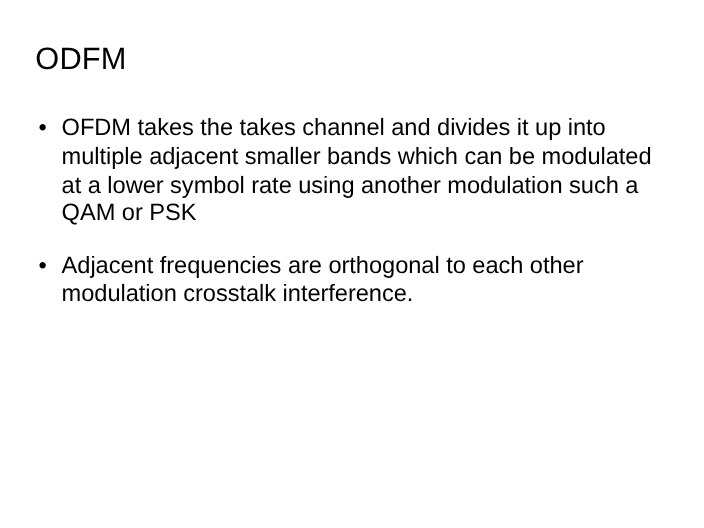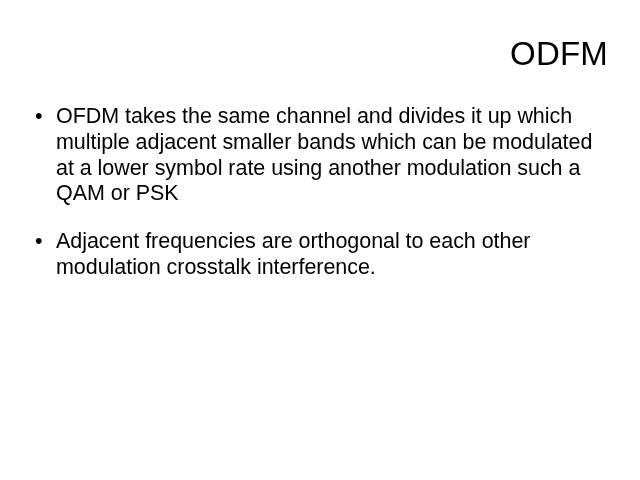--- a/index.html
+++ b/index.html
@@ -21,22 +21,22 @@
     height: 480px;
     background: #ffffff;
     box-sizing: border-box;
   }
 
   .slide-title {
     position: absolute;
     left: 32px;
     top: 34px;
     width: 576px;
-    text-align: right;
-    font-size: 33px;
+    text-align: left;
+    font-size: 28px;
     line-height: 40px;
     font-weight: normal;
     letter-spacing: 0.2px;
     color: #000000;
     margin: 0;
   }
 
   .slide-body {
     position: absolute;
     left: 30px;
@@ -84,21 +84,21 @@
 
 <div class="slide">
 
   <h1 class="slide-title">ODFM</h1>
 
   <div class="slide-body">
     <ul class="bullet-list">
 
       <li class="bullet-item">
         <span class="bullet-marker">•</span>
-        <span class="bullet-text">OFDM takes the same channel and divides it up which multiple adjacent smaller bands which can be modulated at a lower symbol rate using another modulation such a QAM or PSK</span>
+        <span class="bullet-text">OFDM takes the takes channel and divides it up into multiple adjacent smaller bands which can be modulated at a lower symbol rate using another modulation such a QAM or PSK</span>
       </li>
 
       <li class="bullet-item">
         <span class="bullet-marker">•</span>
         <span class="bullet-text">Adjacent frequencies are orthogonal to each other modulation crosstalk interference.</span>
       </li>
 
     </ul>
   </div>
 

